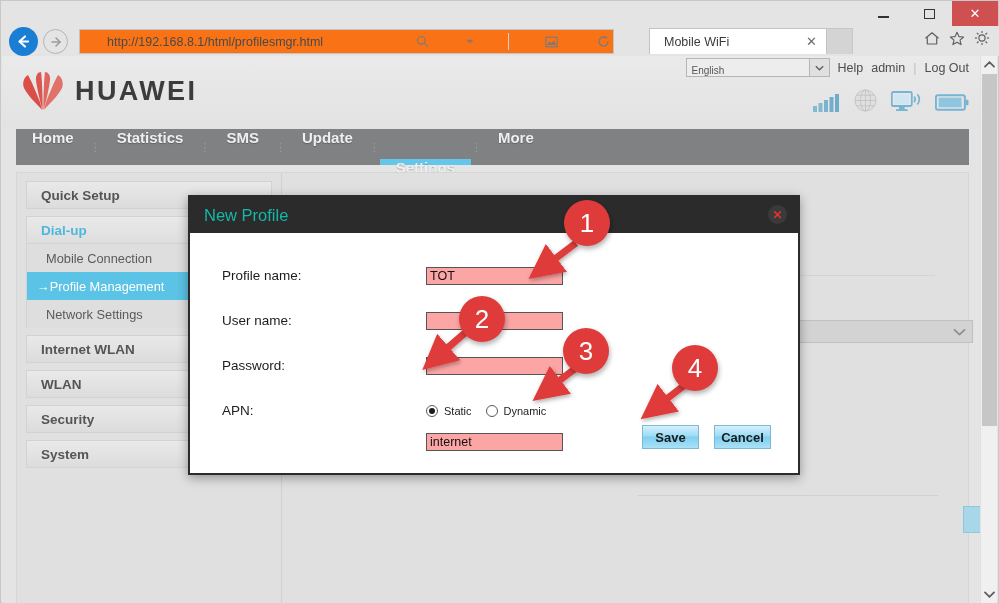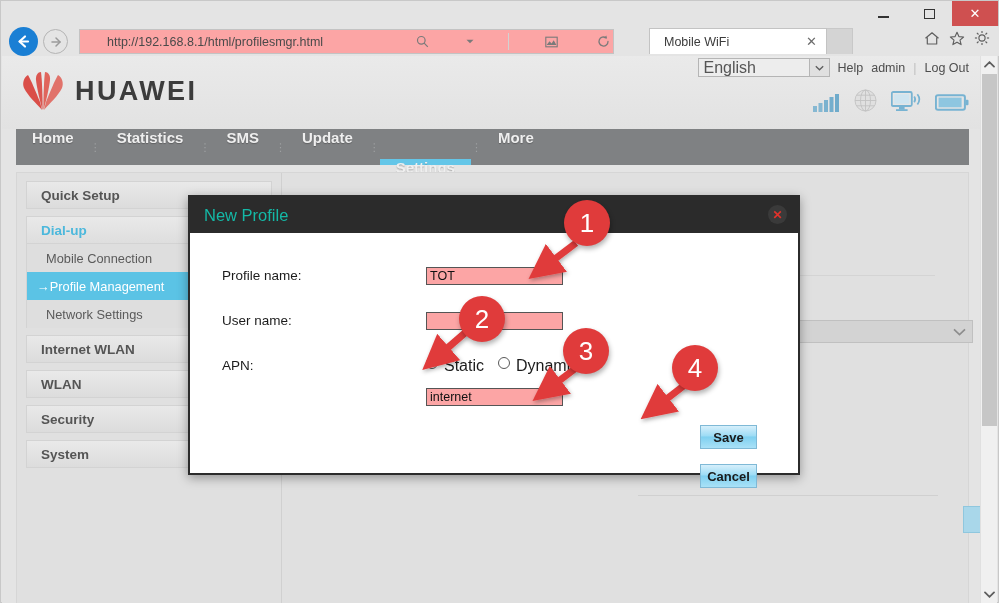--- a/index.html
+++ b/index.html
@@ -44,21 +44,21 @@
     display:flex; align-items:center; justify-content:center;
   }
   #back-button svg { display:block; }
   #forward-button {
     position:absolute; left:42px; top:28px; width:25px; height:25px;
     border-radius:50%; border:1.5px solid #b4b4b4; background:#e4e4e4;
     display:flex; align-items:center; justify-content:center;
   }
   #addressbar {
     position:absolute; left:78px; top:28px; width:535px; height:25px;
-    background:#fca5a5; border:1px solid #c3c3c3;
+    background:#f97316; border:1px solid #c3c3c3;
     display:flex; align-items:center;gap:32px;
   }
   #url-text {
     flex:1; padding-left:27px; font-size:12.5px; color:#4a4a4a;
     white-space:nowrap; overflow:hidden;
   }
   .addr-icon {
     width:20px; height:23px; display:flex; align-items:center; justify-content:center;
     color:#6e6e6e;
   }
@@ -97,22 +97,22 @@
   #logo-area { position:absolute; left:18px; top:14px; display:flex; align-items:center; gap:9px;}
   #huawei-wordmark {
     font-size:27px; font-weight:bold; color:#3c3c3c; letter-spacing:2.4px;
     font-family:"Liberation Sans", sans-serif;
   }
   #topbar-right {
     position:absolute; right:14px; top:2px; display:flex; align-items:center; gap:8px;
     font-size:12.5px; color:#4d4d4d;
   }
   #language-select {
-    width:132px; height:19px; background:#ededed; border:1px solid #b5b5b5;
-    display:flex; align-items:center; font-size:16px; color:#555;
+    width:144px; height:19px; background:#ededed; border:1px solid #b5b5b5;
+    display:flex; align-items:flex-end; font-size:10px; color:#555;
   }
   #language-value { flex:1; padding-left:5px; }
   #language-arrow {
     width:20px; height:17px; border-left:1px solid #b5b5b5; background:#e0e0e0;
     display:flex; align-items:center; justify-content:center; color:#666; font-size:9px;
   }
   .top-link { color:#4d4d4d; }
   #topbar-sep { color:#c0c0c0; }
   #status-icons {
     position:absolute; right:14px; top:33px; display:flex; align-items:flex-end; gap:14px;
@@ -215,31 +215,31 @@
   }
   #modal-form { position:relative; padding:28px 0 16px 0; height:242px; }
   .form-row { display:flex; align-items:center; height:29px; margin-bottom:16px; }
   .form-label { width:236px; padding-left:32px; font-size:13.5px; color:#1c1c1c; }
   .form-input {
     width:137px; height:18px; border:1px solid #555; background:#fca5a5;
     font-size:12.5px; color:#111; padding-left:3px; line-height:16px;
     display:flex; align-items:center;
   }
   #row-apn { margin-bottom:5px; }
-  .radio-wrap { display:flex; gap:6px; font-size:16px; color:#1c1c1c; }
+  .radio-wrap { display:flex; gap:6px; font-size:11px; color:#1c1c1c; }
   .radio {
     width:12px; height:12px; border-radius:50%; border:1.3px solid #595959; background:#fff;
     display:flex; align-items:center; justify-content:center;
   }
   .radio.checked::after {
     content:''; width:6px; height:6px; border-radius:50%; background:#1c1c1c;
   }
   #apn-value-row { padding-left:236px; margin-bottom:0; height:24px; }
   #modal-buttons {
-    position:absolute; right:41px; top:192px; display:flex; gap:15px;flex-direction:column;
+    position:absolute; right:27px; top:192px; display:flex; gap:15px;
   }
   .modal-btn {
     width:57px; height:24px;
     background:linear-gradient(to bottom,#d6effb 0%,#9ddcf5 45%,#7fd0f0 50%,#a9e1f7 100%);
     border:1px solid #7fb9d6;
     display:flex; align-items:center; justify-content:center;
     font-size:13px; font-weight:bold; color:#1a1a1a;
   }
 
   
@@ -534,20 +534,24 @@
     <div class="form-row">
       <span class="form-label">Profile name:</span>
       <span class="form-input">TOT</span>
     </div>
 
     <div class="form-row">
       <span class="form-label">User name:</span>
       <span class="form-input"></span>
     </div>
 
+    <div class="form-row">
+      <span class="form-label">Password:</span>
+      <span class="form-input"></span>
+    </div>
 
     <div class="form-row" id="row-apn">
       <span class="form-label">APN:</span>
       <span class="radio-wrap">
         <span class="radio checked"></span>
         <span>Static</span>
       </span>
       <span class="radio-wrap" style="margin-left:14px">
         <span class="radio"></span>
         <span>Dynamic</span>

